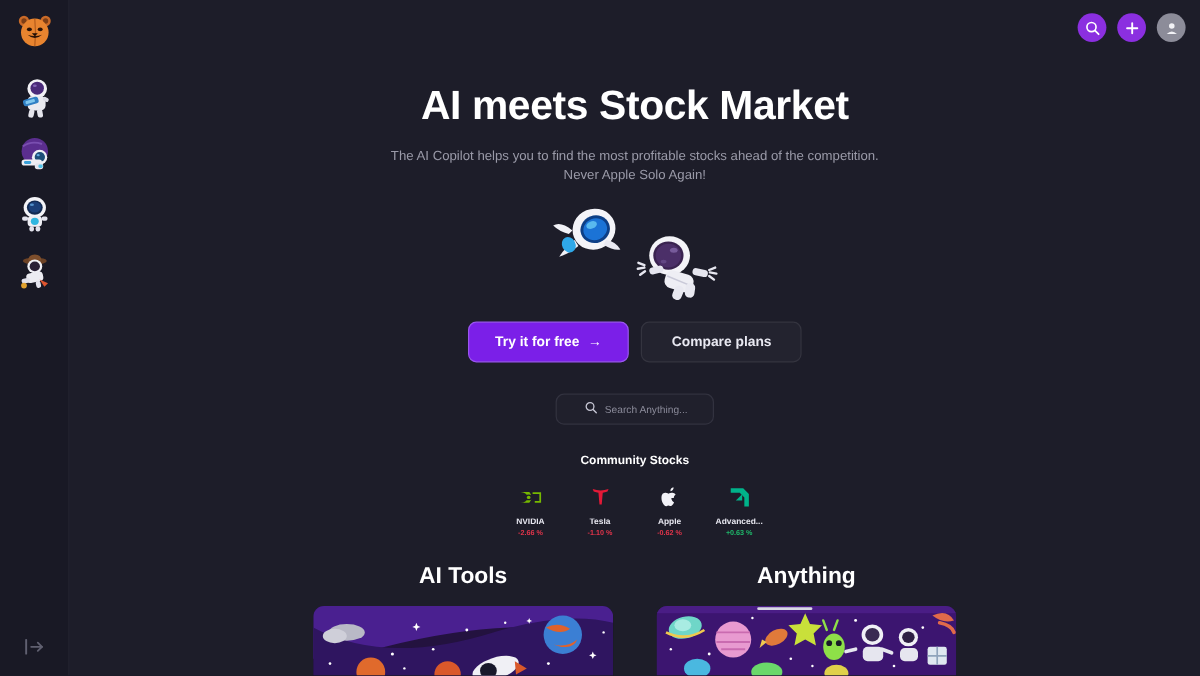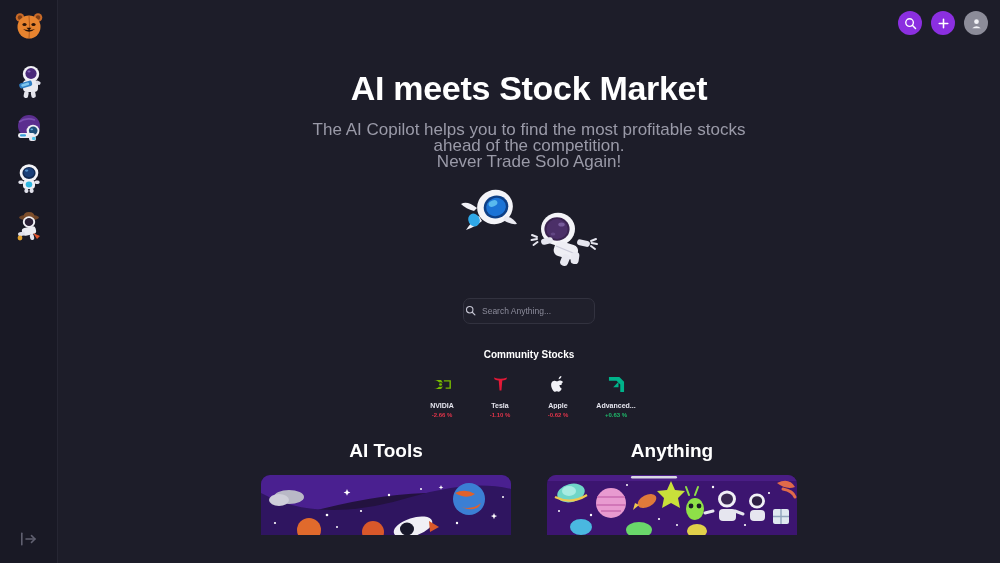--- a/index.html
+++ b/index.html
@@ -61,21 +61,21 @@
     background:#1d1d29;
   }
   .content { width:100%; padding-top:68px; text-align:center; }
 
   h1.headline {
     font-size:34px; line-height:40px; font-weight:bold;
     letter-spacing:-.3px; color:#ffffff;
   }
   .subtitle {
     margin-top:14px;
-    font-size:17px; line-height:16px; color:#9a9aa8;
+    font-size:11px; line-height:16px; color:#9a9aa8;
     max-width:470px; margin-left:auto; margin-right:auto;
   }
 
   
   .hero-art {
     margin-top:16px; height:86px; position:relative;
   }
   .hero-art .art-a { position:absolute; left:50%; margin-left:-72px; top:0; }
   .hero-art .art-b { position:absolute; left:50%; margin-left:0px;  top:24px; }
 
@@ -98,21 +98,21 @@
   .btn-secondary {
     background:#23232f; color:#e9e9f2; min-width:134px;
     border:1px solid #34343f;
   }
 
   
   .search-wrap { margin-top:26px; display:flex; justify-content:center; }
   .search-box {
     width:132px; height:26px; background:#20202c;
     border:1px solid #32323f; border-radius:7px;
-    display:flex; align-items:center; gap:6px; padding:0 1px;
+    display:flex; align-items:center; gap:6px; padding:0 23px;
   }
   .search-box input {
     flex:1; background:transparent; border:none; outline:none;
     color:#cfcfdb; font-size:8.5px; font-family:"Liberation Sans", sans-serif;
   }
   .search-box input::placeholder { color:#8b8b9a; }
 
   
   .trending-title {
     margin-top:25px; font-size:10px; font-weight:bold; color:#ffffff;
@@ -256,21 +256,21 @@
         </svg>
       </div>
     </div>
 
     <div class="content">
 
       <h1 class="headline">AI meets Stock Market</h1>
 
       <div class="subtitle">
         <div>The AI Copilot helps you to find the most profitable stocks ahead of the competition.</div>
-        <div>Never Trade Solo Again!</div>
+        <div>Never Apple Solo Again!</div>
       </div>
 
       <div class="hero-art">
         <svg class="art-a" width="66" height="54" viewBox="0 0 66 54">
           <ellipse cx="38" cy="21" rx="18" ry="17" fill="#f4f4f8" transform="rotate(-22 38 21)"></ellipse>
           <ellipse cx="39" cy="21" rx="12.4" ry="11.4" fill="#0d3f86" transform="rotate(-22 39 21)"></ellipse>
           <ellipse cx="39" cy="21" rx="10" ry="9" fill="#1b73d6" transform="rotate(-22 39 21)"></ellipse>
           <ellipse cx="36" cy="17.5" rx="4.6" ry="3" fill="#6fd0f6" opacity=".75" transform="rotate(-22 36 17.5)"></ellipse>
           <path d="M20 22 q-10 -8 -16 -4 q5 5 13 7Z" fill="#f2f2f7"></path>
           <path d="M22 30 q-8 6 -13 14 q9 -3 16 -9Z" fill="#f0f0f6"></path>
@@ -287,20 +287,29 @@
           <path d="M27 36 l22 9" stroke="#c9c9d8" stroke-width="1.2"></path>
           <rect x="12" y="28" width="12" height="6" rx="3" fill="#e6e6ef" transform="rotate(-14 18 31)"></rect>
           <path d="M8 27 l-5 -2 m5 4 l-5.5 1 m6 2 l-4 3" stroke="#e6e6ef" stroke-width="2" stroke-linecap="round"></path>
           <rect x="48" y="30" width="13" height="6" rx="3" fill="#e6e6ef" transform="rotate(12 54 33)"></rect>
           <path d="M62 31 l5 -2 m-4.4 4 l5.4 1 m-6 2 l4 3" stroke="#e6e6ef" stroke-width="2" stroke-linecap="round"></path>
           <rect x="32" y="44" width="8" height="12" rx="3.6" fill="#e9e9f1" transform="rotate(22 36 50)"></rect>
           <rect x="42" y="42" width="8" height="12" rx="3.6" fill="#e9e9f1" transform="rotate(8 46 48)"></rect>
         </svg>
       </div>
 
+      <div class="cta-row">
+        <div class="btn btn-primary">
+          <span>Try it for free</span>
+          <span class="arw">→</span>
+        </div>
+        <div class="btn btn-secondary">
+          <span>Compare plans</span>
+        </div>
+      </div>
 
       <div class="search-wrap">
         <div class="search-box">
           <span>
             <svg width="11" height="11" viewBox="0 0 14 14">
               <circle cx="6" cy="6" r="4.1" stroke="#c6c6d4" stroke-width="1.4" fill="none"></circle>
               <path d="M9.2 9.2 L12.6 12.6" stroke="#c6c6d4" stroke-width="1.5" stroke-linecap="round"></path>
             </svg>
           </span>
           <input type="text" placeholder="Search Anything..." style="">

